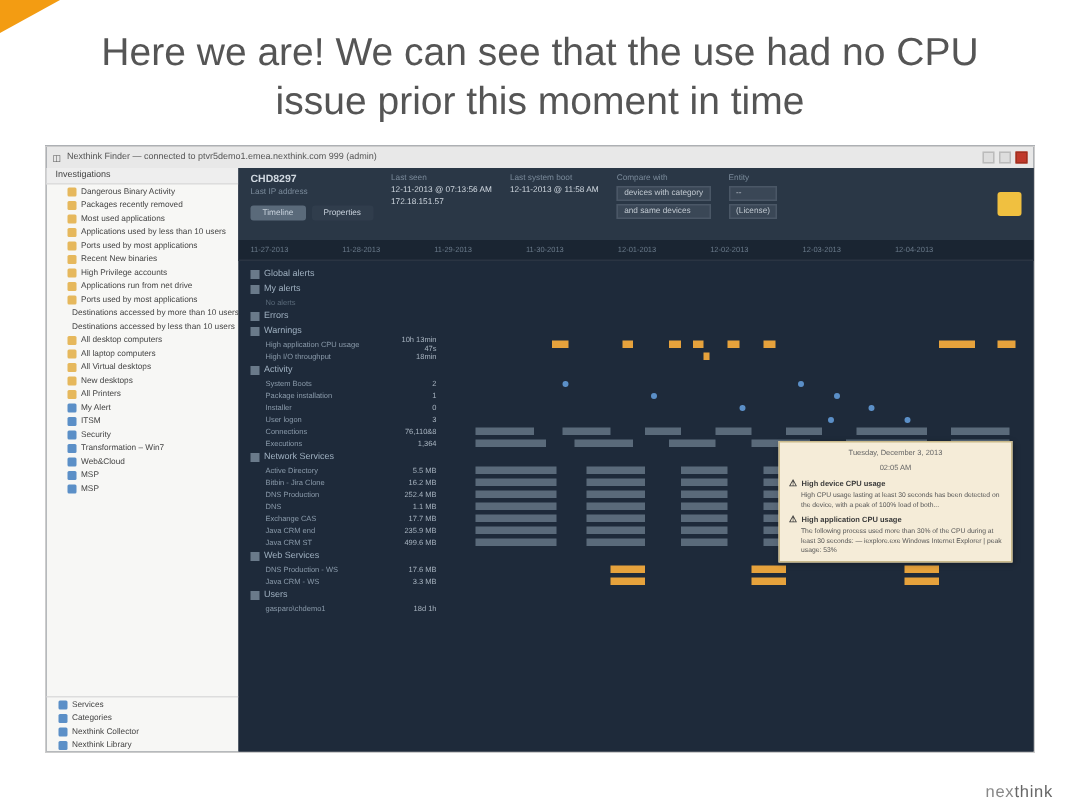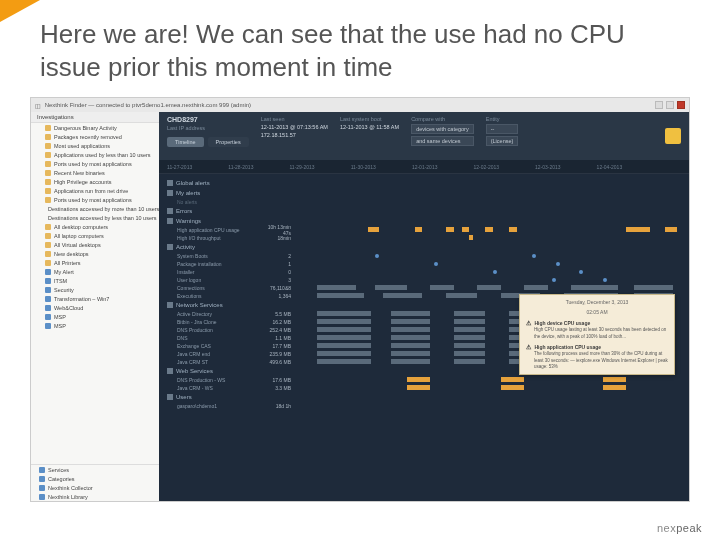--- a/index.html
+++ b/index.html
@@ -1,18 +1,18 @@
 <!DOCTYPE html>
 <html><head>
 <meta charset="utf-8">
 <style>
 * { margin: 0; padding: 0; box-sizing: border-box; font-family: Arial, sans-serif; }
 body { width: 720px; height: 540px; background: #fff; position: relative; overflow: hidden; }
 .corner { position: absolute; top: 0; left: 0; width: 0; height: 0; border-top: 22px solid #f39c12; border-right: 40px solid transparent; }
-.title { text-align: left; font-size: 26px; color: #555; font-weight: 300; padding: 18px 40px 6px; line-height: 1.25; }
+.title { text-align: center; font-size: 26px; color: #555; font-weight: 300; padding: 18px 40px 6px; line-height: 1.25; }
 .app { margin: 8px 30px 0; height: 405px; background: #1e2a3a; border: 1px solid #ccc; position: relative; font-size: 6px; color: #9aa8b8; }
 .titlebar { height: 14px; background: #e8e8e8; display: flex; align-items: center; padding: 0 4px; color: #555; font-size: 6px; gap: 4px; }
 .titlebar .wbtn { display: flex; gap: 3px; margin-left: auto; }
 .titlebar .wbtn span { width: 8px; height: 8px; background: #ddd; border: 1px solid #bbb; }
 .titlebar .wbtn .close { background: #c0392b; border-color: #a03020; }
 .content { display: flex; height: calc(100% - 14px); }
 .sidebar { width: 128px; background: #f7f7f5; color: #444; display: flex; flex-direction: column; }
 .sb-head { background: #eee; padding: 2px 6px; font-size: 6px; border-bottom: 1px solid #ddd; }
 .sb-list { flex: 1; overflow: hidden; }
 .sb-item { padding: 1.5px 6px 1.5px 14px; display: flex; align-items: center; gap: 3px; white-space: nowrap; font-size: 5.5px; }
@@ -434,14 +434,14 @@
             <div class="rl">gasparo\chdemo1</div>
             <div class="rv">18d 1h</div>
             <div class="bars"></div>
           </div>
         </div>
     </div>
   </div>
 </div>
 
 <div class="footer-brand">
-  <span>nex</span><b>peak</b>
+  <span>nex</span><b>think</b>
 </div>
 
 </body></html>

